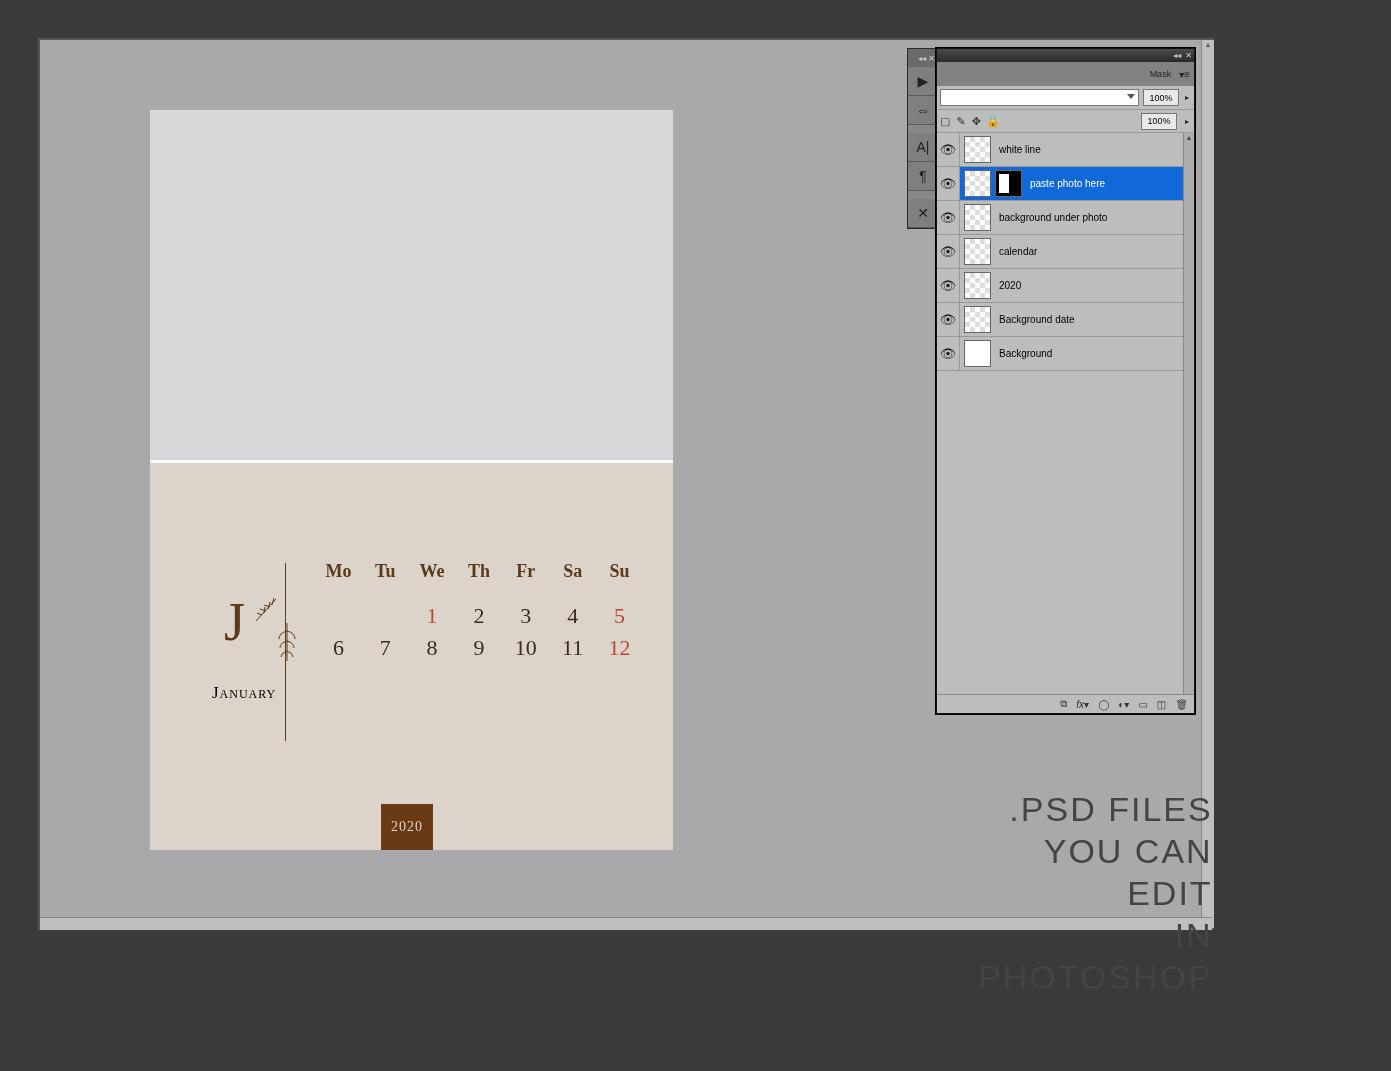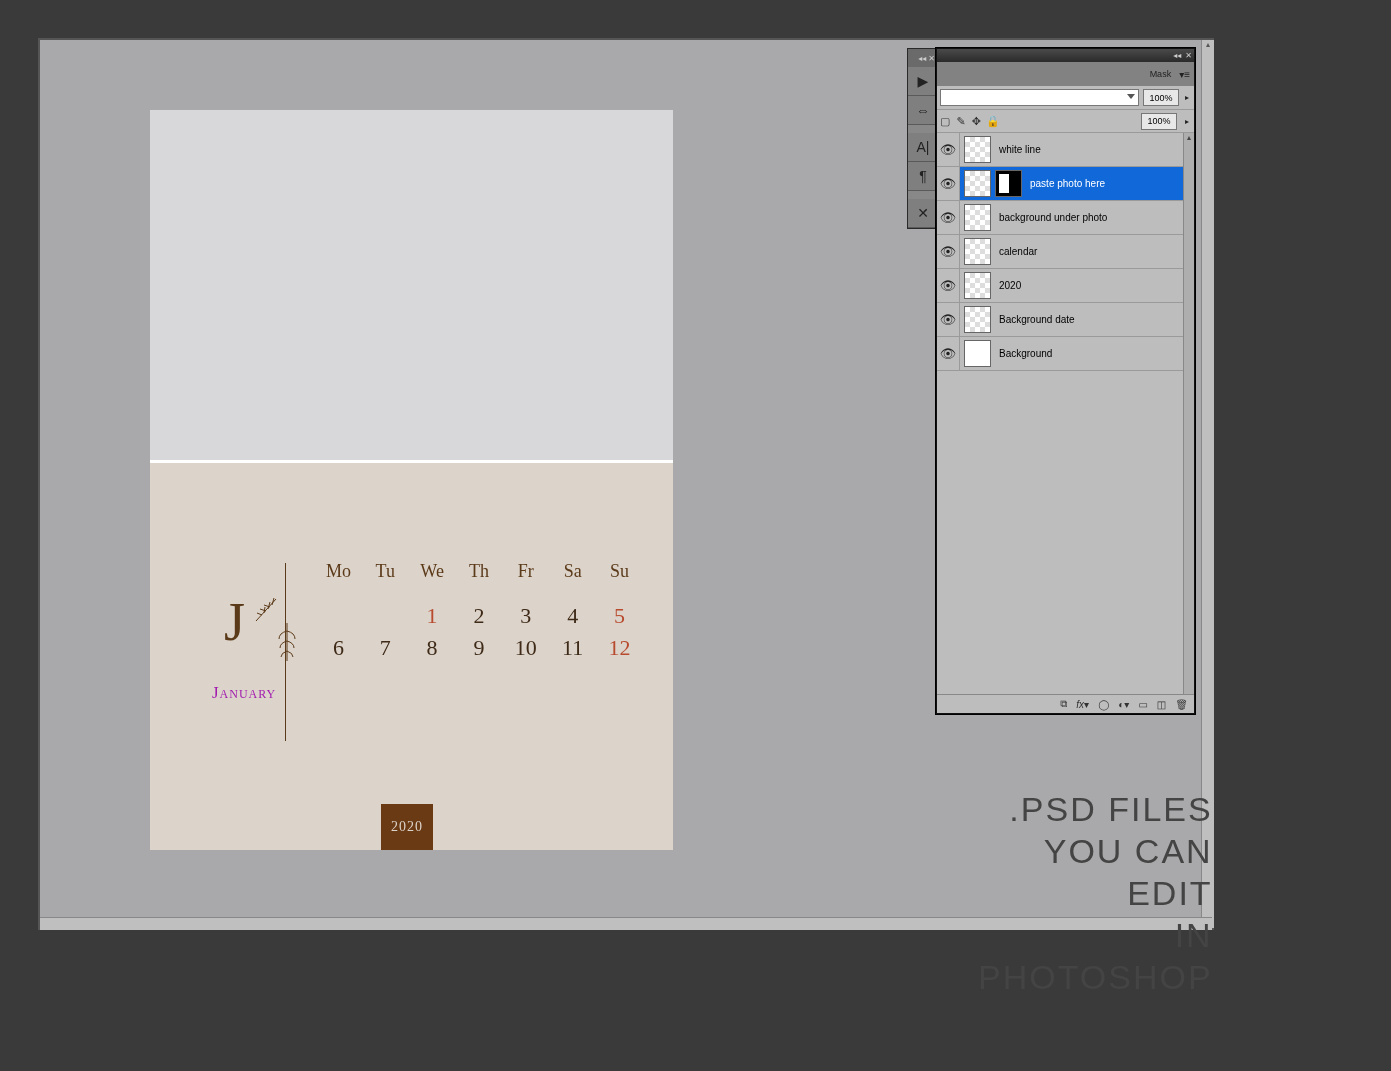--- a/index.html
+++ b/index.html
@@ -7,23 +7,23 @@
 .canvas-wrap{position:absolute;left:38px;top:38px;width:1172px;height:888px;background:#a9a9ab;border:2px solid #555;}
 .card{position:absolute;left:110px;top:70px;width:523px;height:740px;background:#dcd3ca;}
 .card-top{position:absolute;left:0;top:0;width:523px;height:350px;background:#d8d8da;}
 .white-line{position:absolute;left:0;top:350px;width:523px;height:3px;background:#fff;}
 .cal-block{position:absolute;left:165px;top:90px;width:328px;height:270px;}
 .month-block{position:absolute;left:0;top:0;width:150px;height:400px;}
 .vline{position:absolute;left:135px;top:100px;width:1px;height:178px;background:#5b3a19;}
 .big-j{position:absolute;left:74px;top:128px;font-family:Georgia,serif;font-size:54px;color:#5b3a19;letter-spacing:-2px;}
 .twig1{position:absolute;left:104px;top:130px;width:30px;height:30px;}
 .twig2{position:absolute;left:122px;top:160px;width:30px;height:40px;}
-.monthname{position:absolute;left:62px;top:220px;color:#a21caf;font-variant:small-caps;font-family:Georgia,serif;font-size:17px;letter-spacing:1px;}
+.monthname{position:absolute;left:62px;top:220px;color:#000000;font-variant:small-caps;font-family:Georgia,serif;font-size:17px;letter-spacing:1px;}
 table.cal{border-collapse:collapse;width:328px;table-layout:fixed;font-family:Georgia,serif;color:#3e2a17;font-size:22px;}
-table.cal th{font-weight:normal;font-size:18px;color:#5b3a19;padding:8px 0 18px;}
+table.cal th{font-weight:bold;font-size:18px;color:#5b3a19;padding:8px 0 18px;}
 table.cal td{text-align:center;height:30px;}
 .sun,.hol{color:#b84a2e;}
 .year-tab{position:absolute;left:231px;bottom:0;width:52px;height:46px;background:#6a3a15;color:#dcd3ca;text-align:center;line-height:46px;font-family:Georgia,serif;font-size:14px;letter-spacing:1px;}
 .caption{position:absolute;left:938px;top:748px;color:#444;font-family:Futura,Arial,sans-serif;font-size:34px;line-height:42px;letter-spacing:2px;text-align:right;}
 
 
 .tool-col{position:absolute;left:907px;top:48px;width:30px;background:#7f7f7f;border:1px solid #2a2a2a;}
 .tool-col .tc-top{height:18px;background:#6a6a6a;display:flex;justify-content:flex-end;align-items:center;gap:2px;padding-right:3px;}
 .tc-top span{font-size:8px;color:#ccc;}
 .tool-btn{height:28px;display:flex;align-items:center;justify-content:center;color:#222;font-size:14px;border-bottom:1px solid #5a5a5a;}

